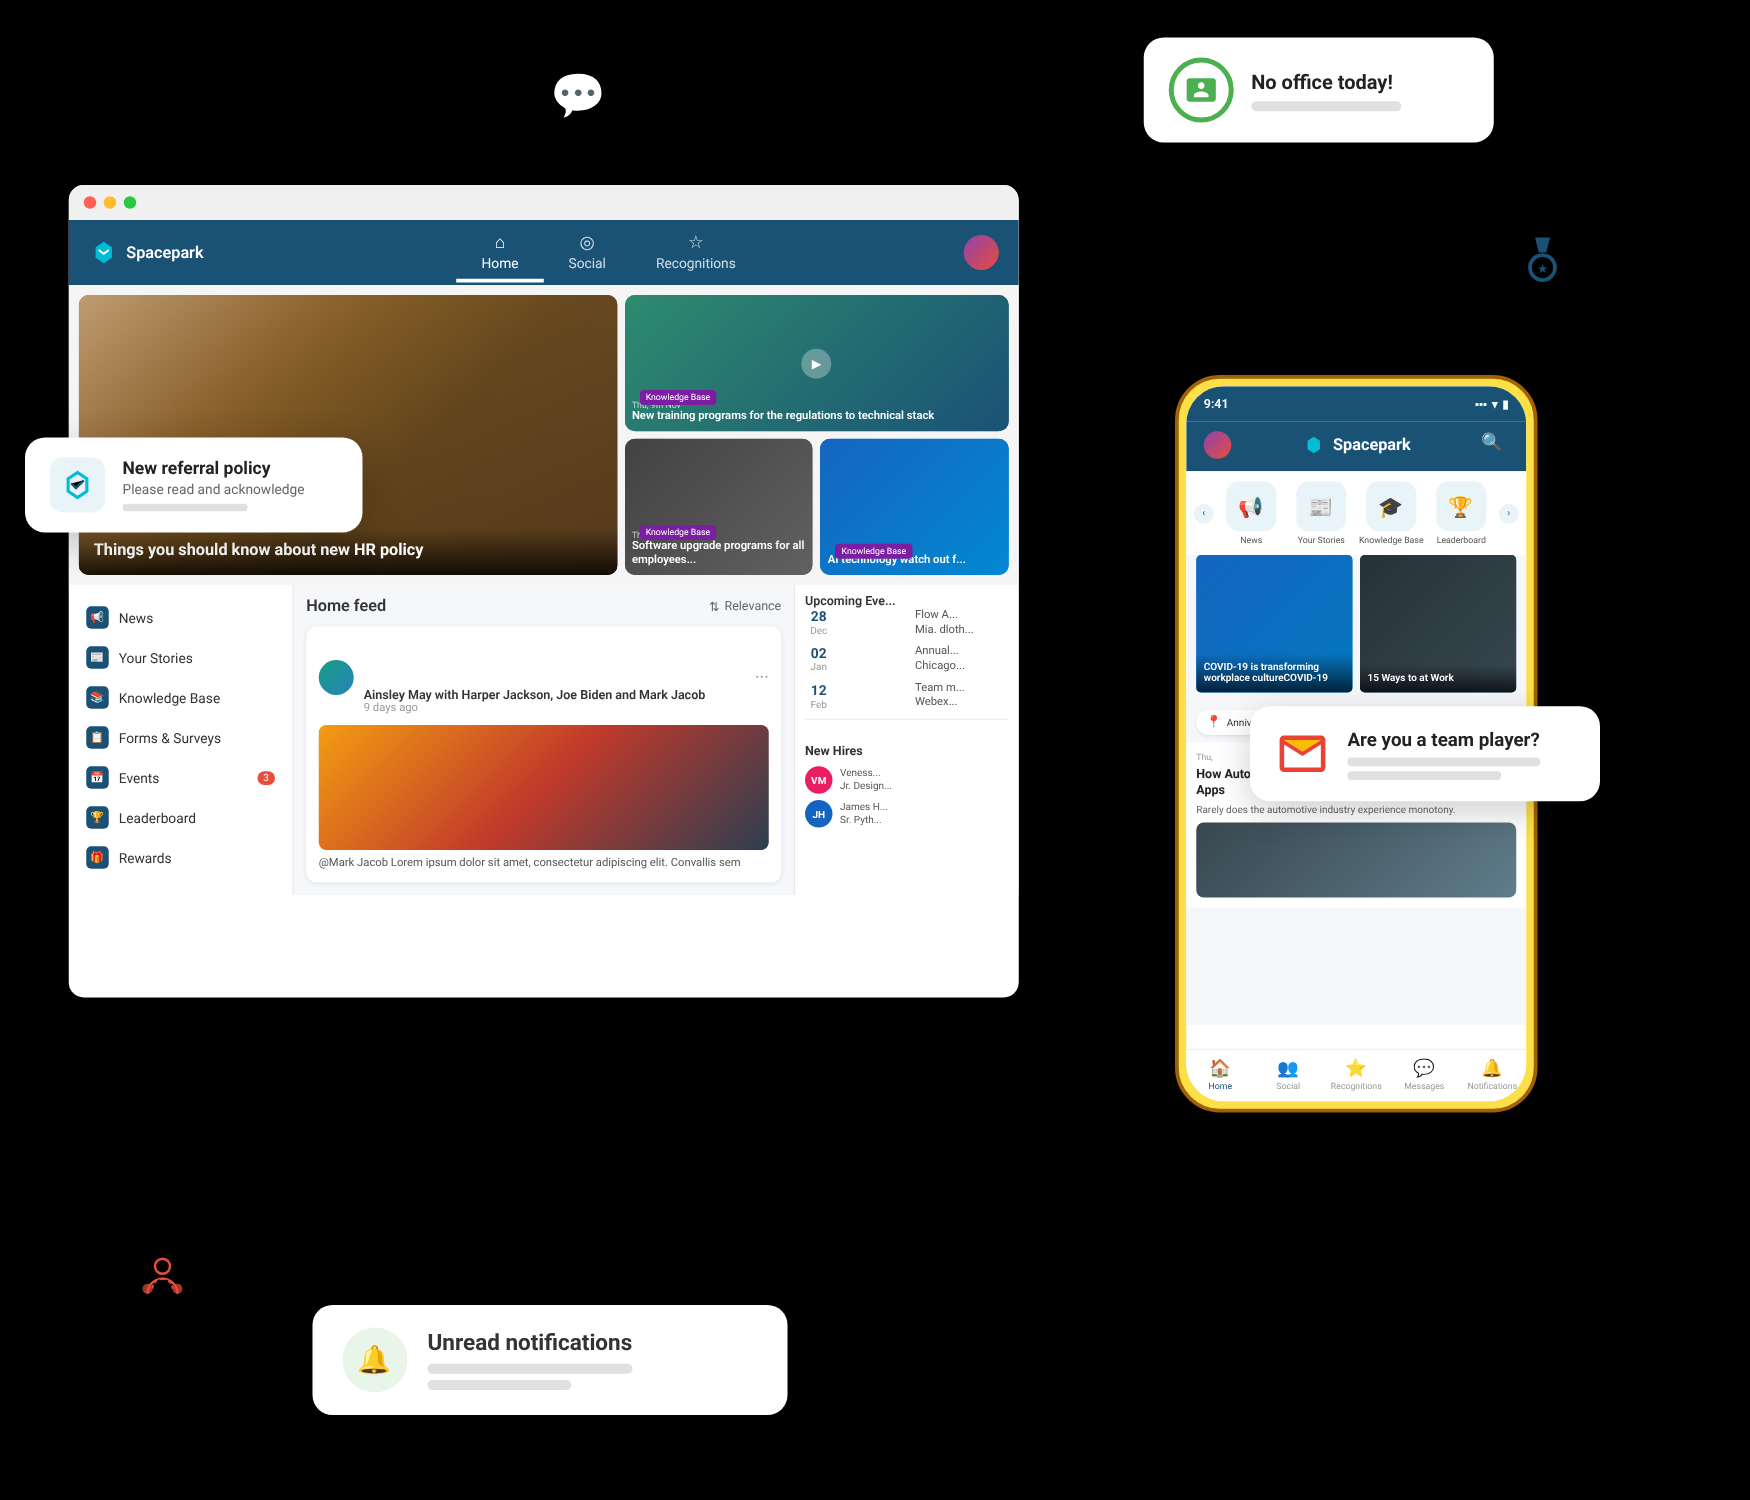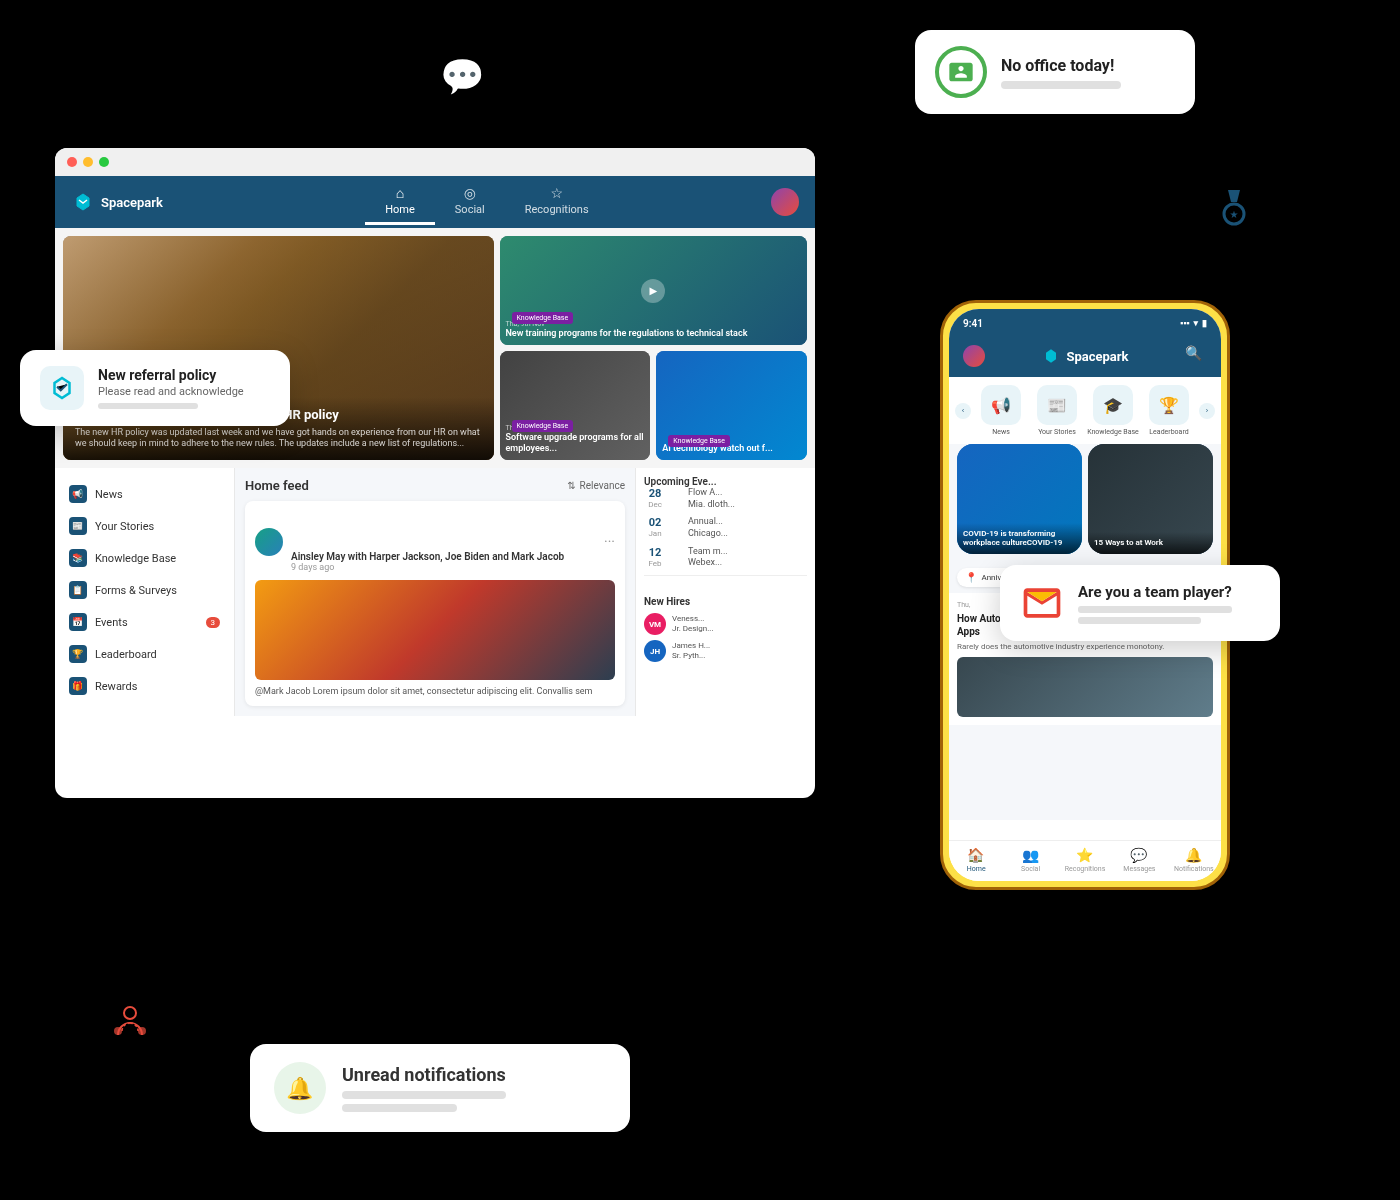--- a/index.html
+++ b/index.html
@@ -305,21 +305,21 @@
       margin-bottom: 6px;
       align-items: flex-start;
     }
     .event-date {
       width: 22px;
       text-align: center;
       flex-shrink: 0;
     }
     .event-day { font-size: 11px; font-weight: 700; color: #1a5276; }
     .event-month { font-size: 8px; color: #999; }
-    .event-info { font-size: 9px; color: #555; line-height: 1.3; }
+    .event-info { font-size: 9px; color: #555; line-height: 1.3; margin-left: 44px; }
     .section-divider { border: none; border-top: 1px solid #eee; margin: 6px 0; }
     .new-hires-header { font-size: 10px; font-weight: 700; color: #333; margin-bottom: 6px; margin-top: 20px; }
     .hire-item { display: flex; align-items: center; gap: 6px; margin-bottom: 5px; }
     .hire-avatar {
       width: 22px; height: 22px;
       border-radius: 50%;
       flex-shrink: 0;
       display: flex;
       align-items: center;
       justify-content: center;
@@ -439,21 +439,21 @@
 
     
     .phone-cards {
       display: flex;
       gap: 6px;
       padding: 0 8px 8px;
       background: #f5f7fa;
     }
     .phone-card {
       flex: 1;
-      border-radius: 16px;
+      border-radius: 4px;
       overflow: hidden;
       position: relative;
       height: 110px;
     }
     .phone-card-bg-blue {
       background: linear-gradient(135deg, #1565c0 0%, #0288d1 100%);
     }
     .phone-card-bg-dark {
       background: linear-gradient(135deg, #1a3a5c 0%, #2c5f8a 100%);
     }
@@ -716,21 +716,20 @@
     <div class="nav-avatar"></div>
   </div>
 
   <div class="hero-area">
     <div class="hero-main">
       <div class="hero-main-bg"></div>
 
       <div style="position:absolute;inset:0;background:linear-gradient(135deg,#c8a070 0%,#8b5c2a 30%,#5a3a1a 60%);opacity:0.6;"></div>
       <div class="hero-main-overlay">
         <div class="hero-main-title">Things you should know about new HR policy</div>
-        <div class="hero-main-desc">The new HR policy was updated last week and we have got hands on experience from our HR on what we should keep in mind to adhere to the new rules. The updates include a new list of regulations...</div>
       </div>
     </div>
     <div class="hero-side">
       <div class="hero-card hero-card-top">
         <div style="position:absolute;inset:0;background:linear-gradient(135deg,#2e8b6e,#1a5276);"></div>
         <div class="play-btn">▶</div>
         <div class="hero-card-info">
           <div class="hero-card-badge">Knowledge Base</div>
           <div class="hero-card-date" style="margin-top:14px;">Thu, 9th Nov</div>
           <div class="hero-card-title">New training programs for the regulations to technical stack</div>

